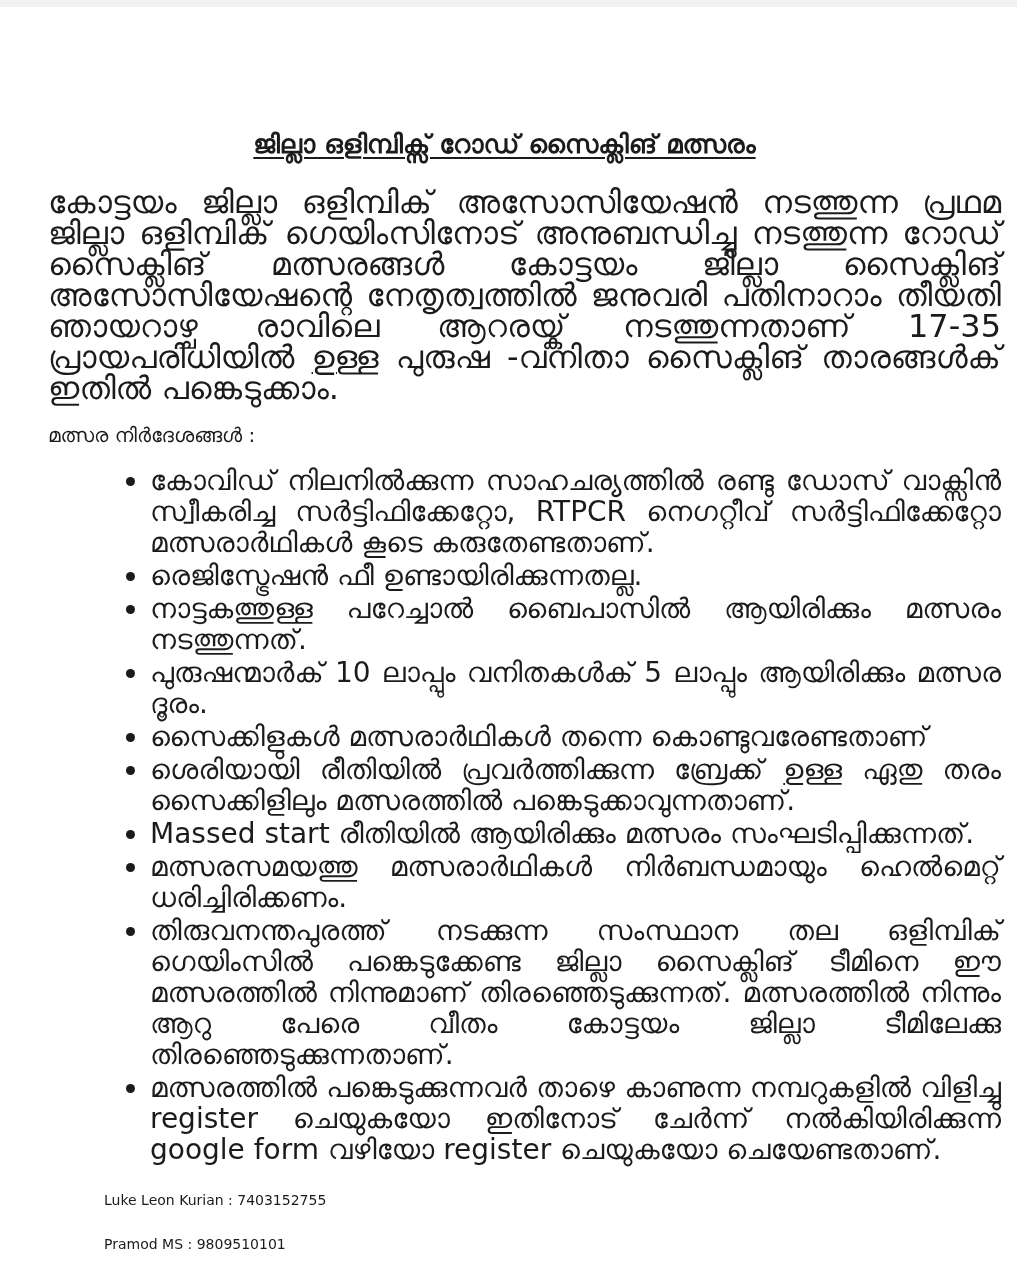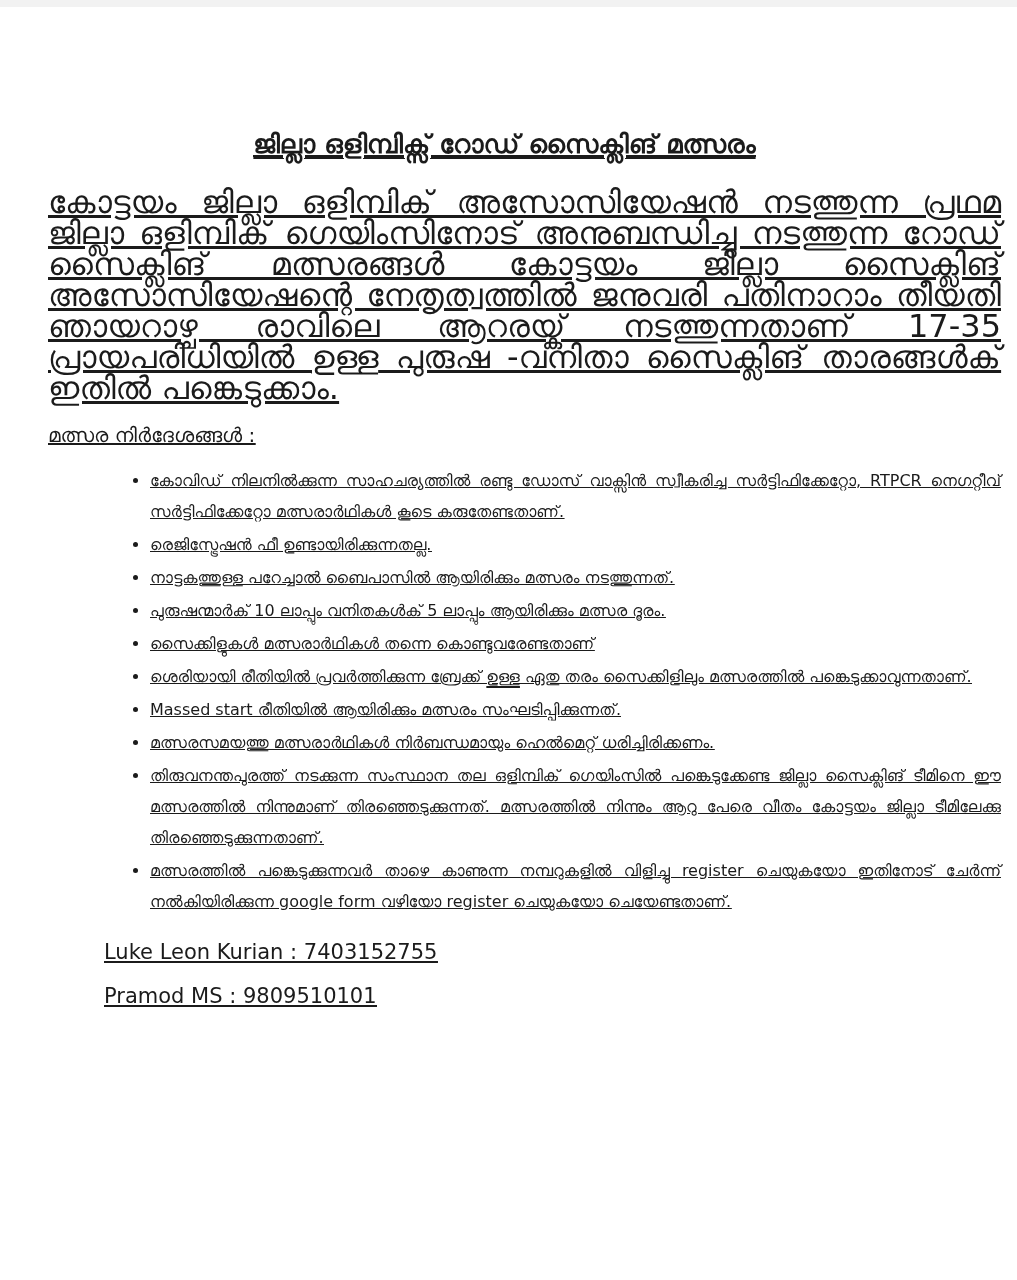--- a/index.html
+++ b/index.html
@@ -1,20 +1,20 @@
 <!DOCTYPE html>
 <html style="--background: #ffffff; --text: #1b1b1b; --top-strip: #f2f2f2;"><head>
 <meta charset="utf-8">
 <style>
   :root {
     --background: #ffffff;
     --text: #1b1b1b;
     --top-strip: #f2f2f2;
   }
-  * { box-sizing: border-box; text-decoration: underline; }
+  * { box-sizing: border-box; }
   html, body {
     margin: 0;
     padding: 0;
     width: 1017px;
     height: 1280px;
     background: var(--background);
     color: var(--text);
     font-family: "DejaVu Sans", "Liberation Sans", sans-serif;
     overflow: hidden;
   }
@@ -48,30 +48,30 @@
     margin: 16px 0 0;
     font-size: 20px;
     line-height: 31px;
   }
   ul.bullets {
     margin: 14px 0 0;
     padding: 0 0 0 102px;
     list-style: disc outside;
   }
   ul.bullets li {
-    font-size: 16px;
+    font-size: 28px;
     line-height: 31px;
     text-align: justify;
     margin: 0 0 2px;
   }
   ul.bullets li::marker { color: var(--text); }
   .contacts { margin-top: 22px; }
   .contact {
     margin: 0 0 0 56px;
-    font-size: 21px;
+    font-size: 14px;
     line-height: 27px;
   }
   .contact + .contact { margin-top: 17px; }
 </style>
 </head>
 <body>
 
 <div class="page">
   <div class="top-strip"></div>
   <div class="content">

